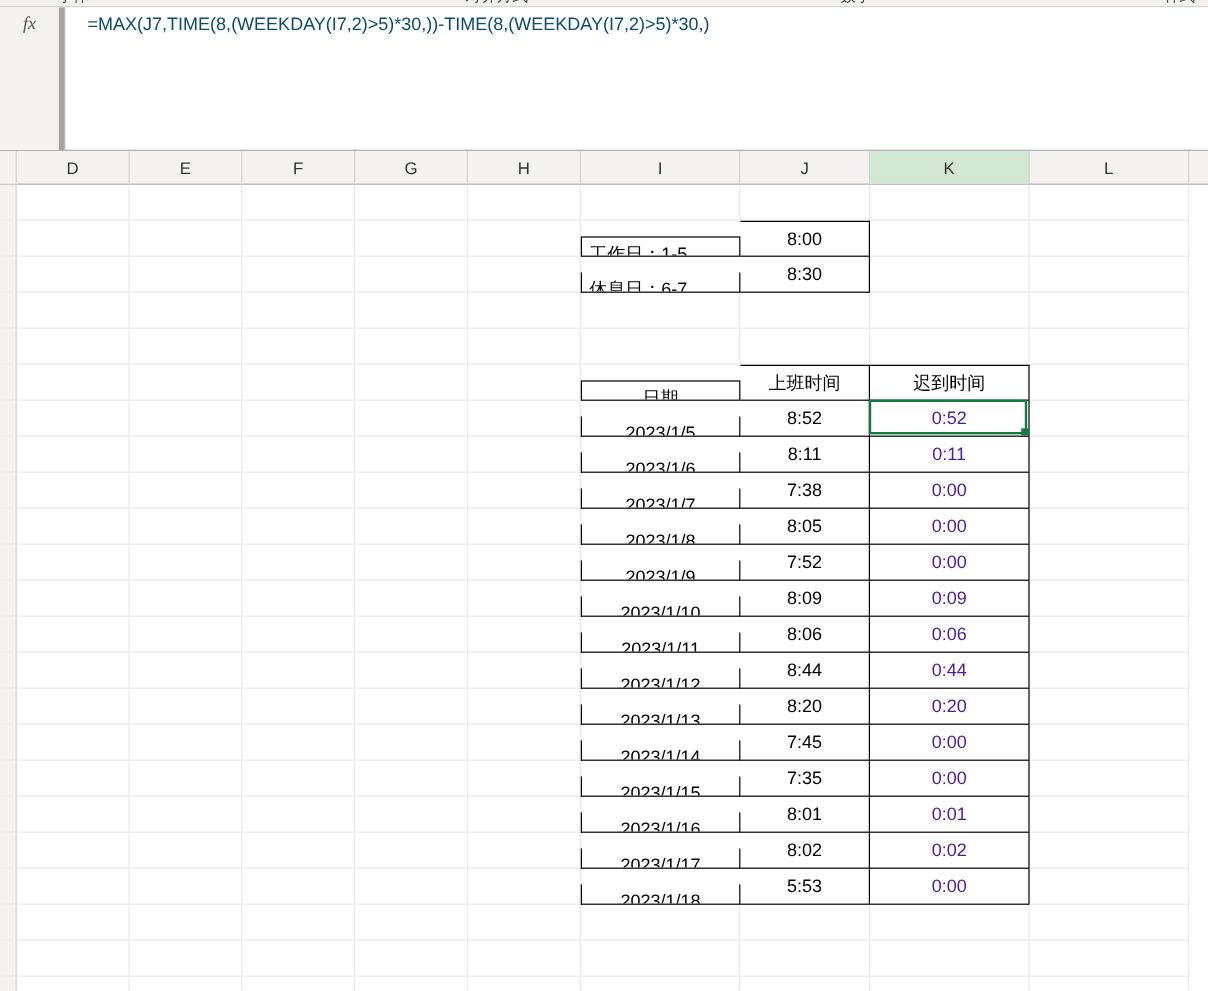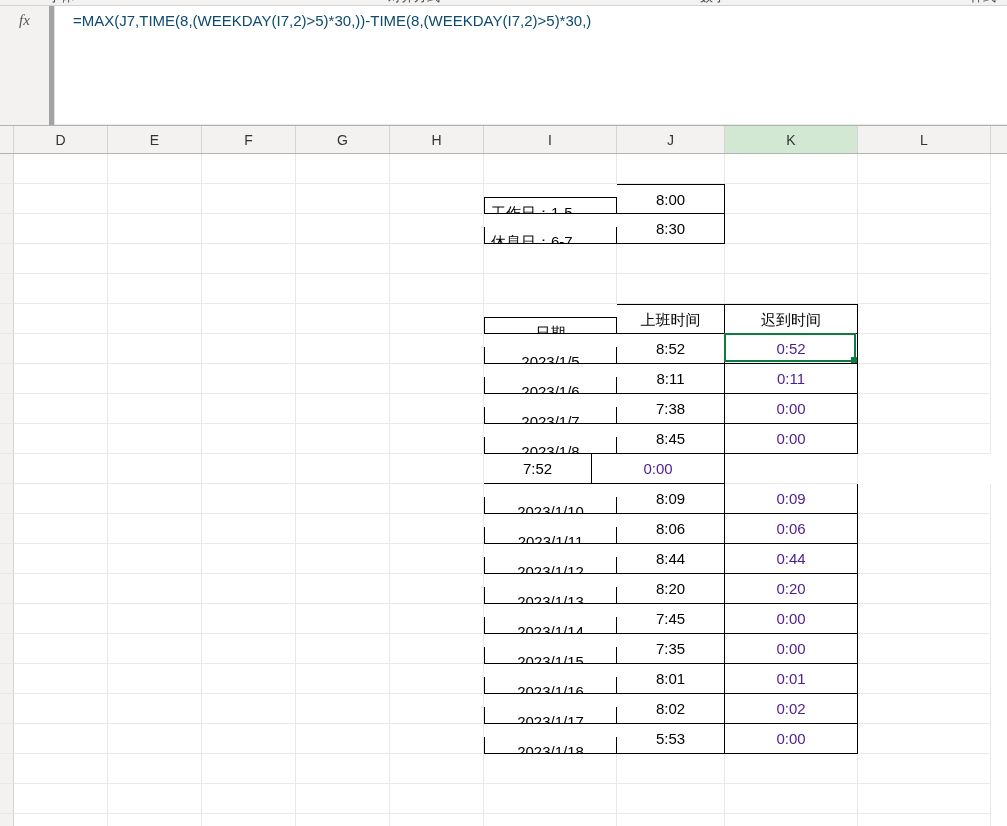--- a/index.html
+++ b/index.html
@@ -293,31 +293,32 @@
         <div class="cell cL" id="cell-L9"></div>
       </div>
       <div class="row">
         <div class="rh"></div>
         <div class="cell cD" id="cell-D10"></div>
         <div class="cell cE" id="cell-E10"></div>
         <div class="cell cF" id="cell-F10"></div>
         <div class="cell cG" id="cell-G10"></div>
         <div class="cell cH" id="cell-H10"></div>
         <div class="cell cI bL bR bB" id="cell-I10">2023/1/8</div>
-        <div class="cell cJ bR bB" id="cell-J10">8:45</div>
+        <div class="cell cJ bR bB" id="cell-J10">8:05</div>
         <div class="cell cK bR bB red" id="cell-K10">0:00</div>
         <div class="cell cL" id="cell-L10"></div>
       </div>
       <div class="row">
         <div class="rh"></div>
         <div class="cell cD" id="cell-D11"></div>
         <div class="cell cE" id="cell-E11"></div>
         <div class="cell cF" id="cell-F11"></div>
         <div class="cell cG" id="cell-G11"></div>
         <div class="cell cH" id="cell-H11"></div>
+        <div class="cell cI bL bR bB" id="cell-I11">2023/1/9</div>
         <div class="cell cJ bR bB" id="cell-J11">7:52</div>
         <div class="cell cK bR bB red" id="cell-K11">0:00</div>
         <div class="cell cL" id="cell-L11"></div>
       </div>
       <div class="row">
         <div class="rh"></div>
         <div class="cell cD" id="cell-D12"></div>
         <div class="cell cE" id="cell-E12"></div>
         <div class="cell cF" id="cell-F12"></div>
         <div class="cell cG" id="cell-G12"></div>

